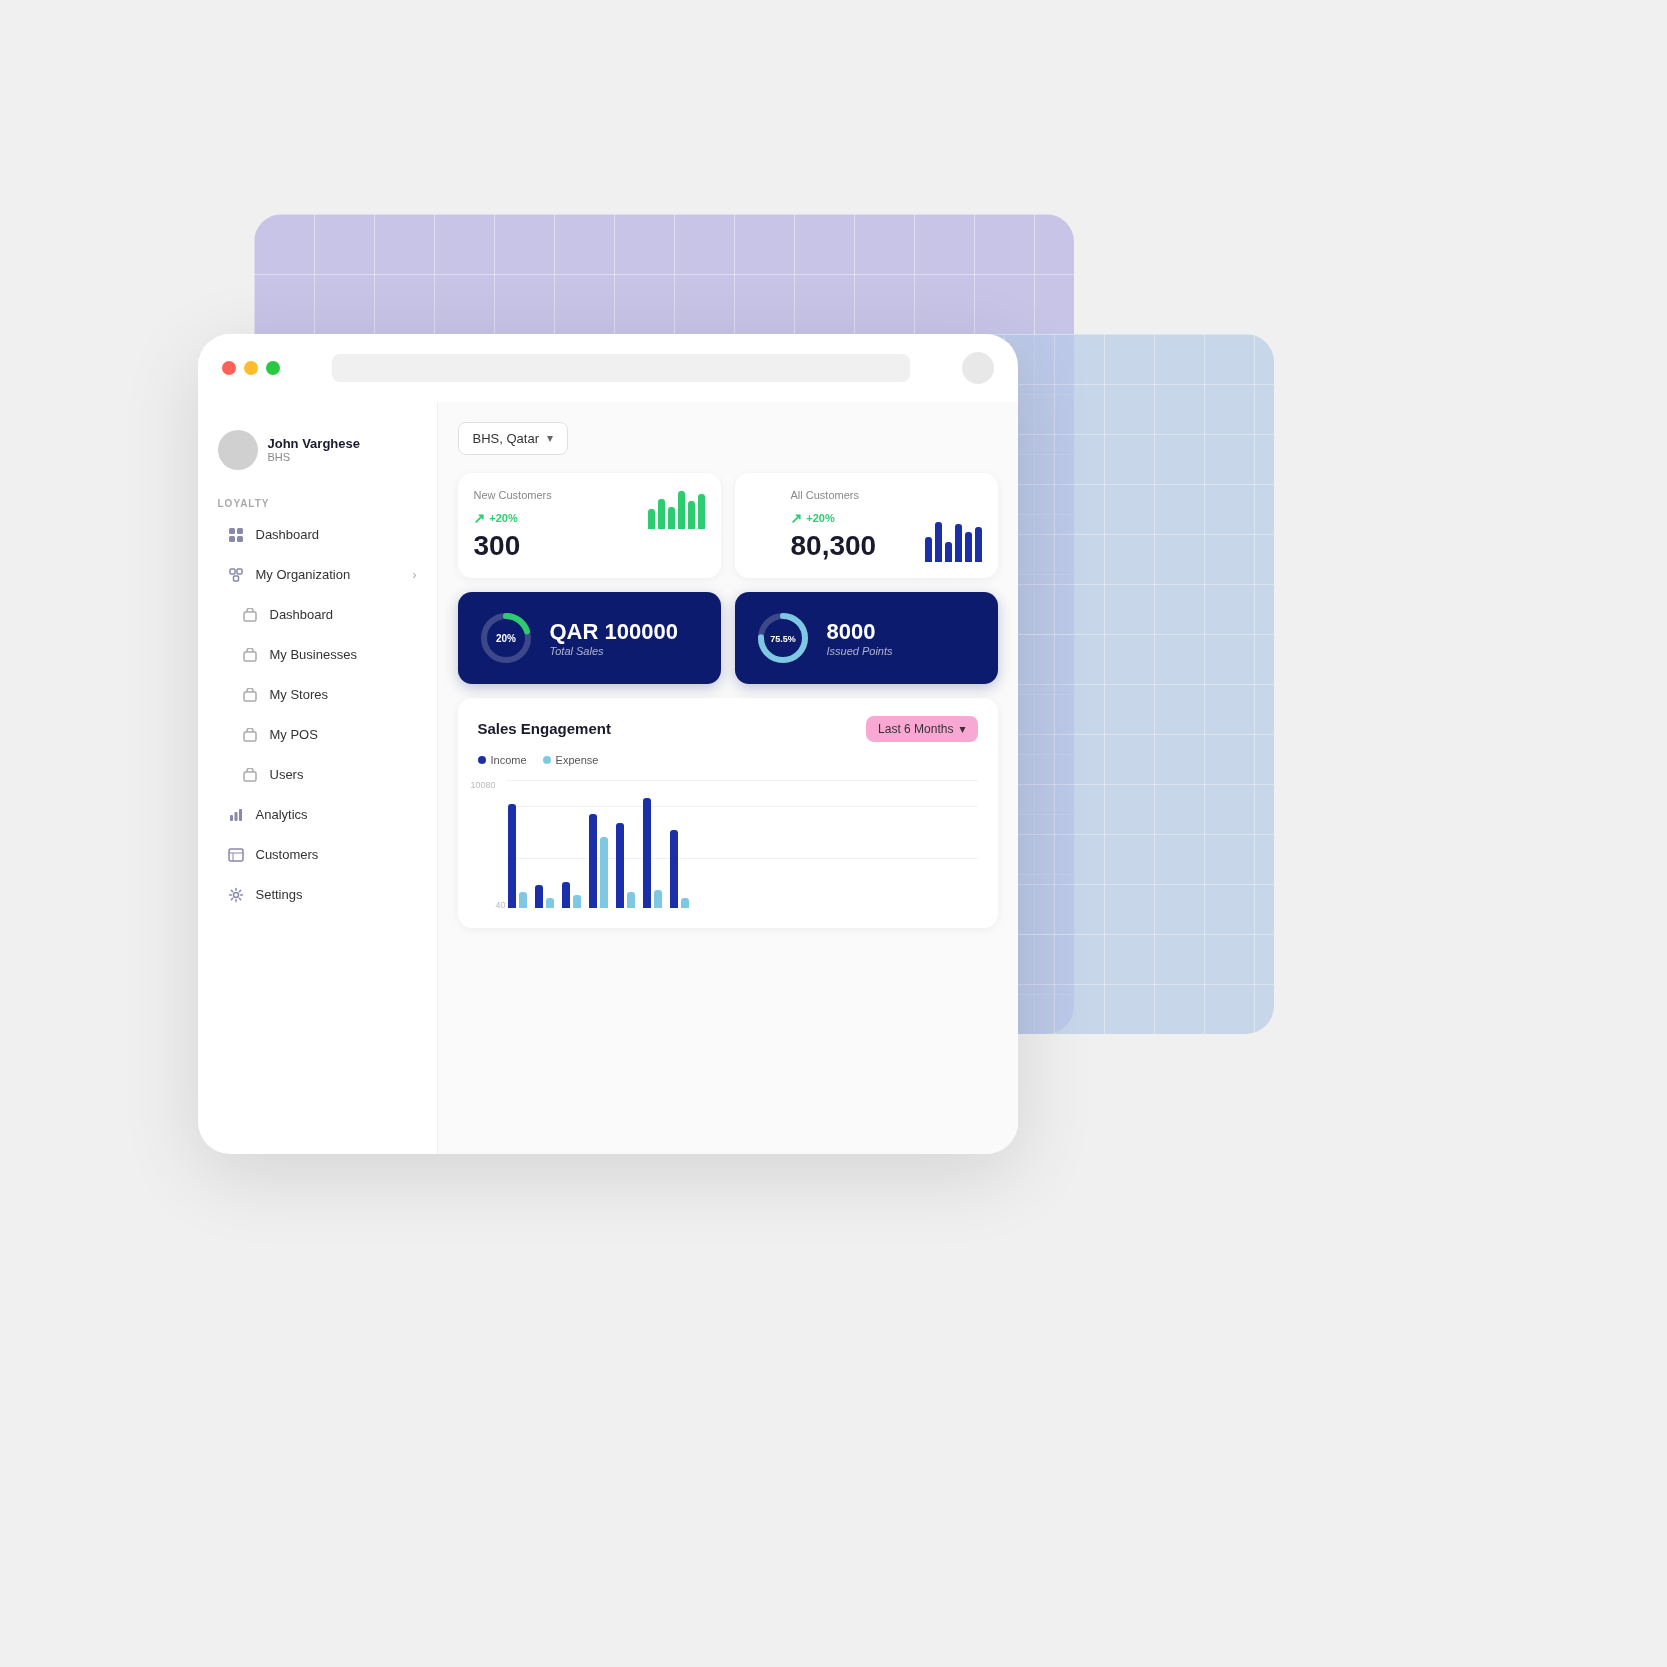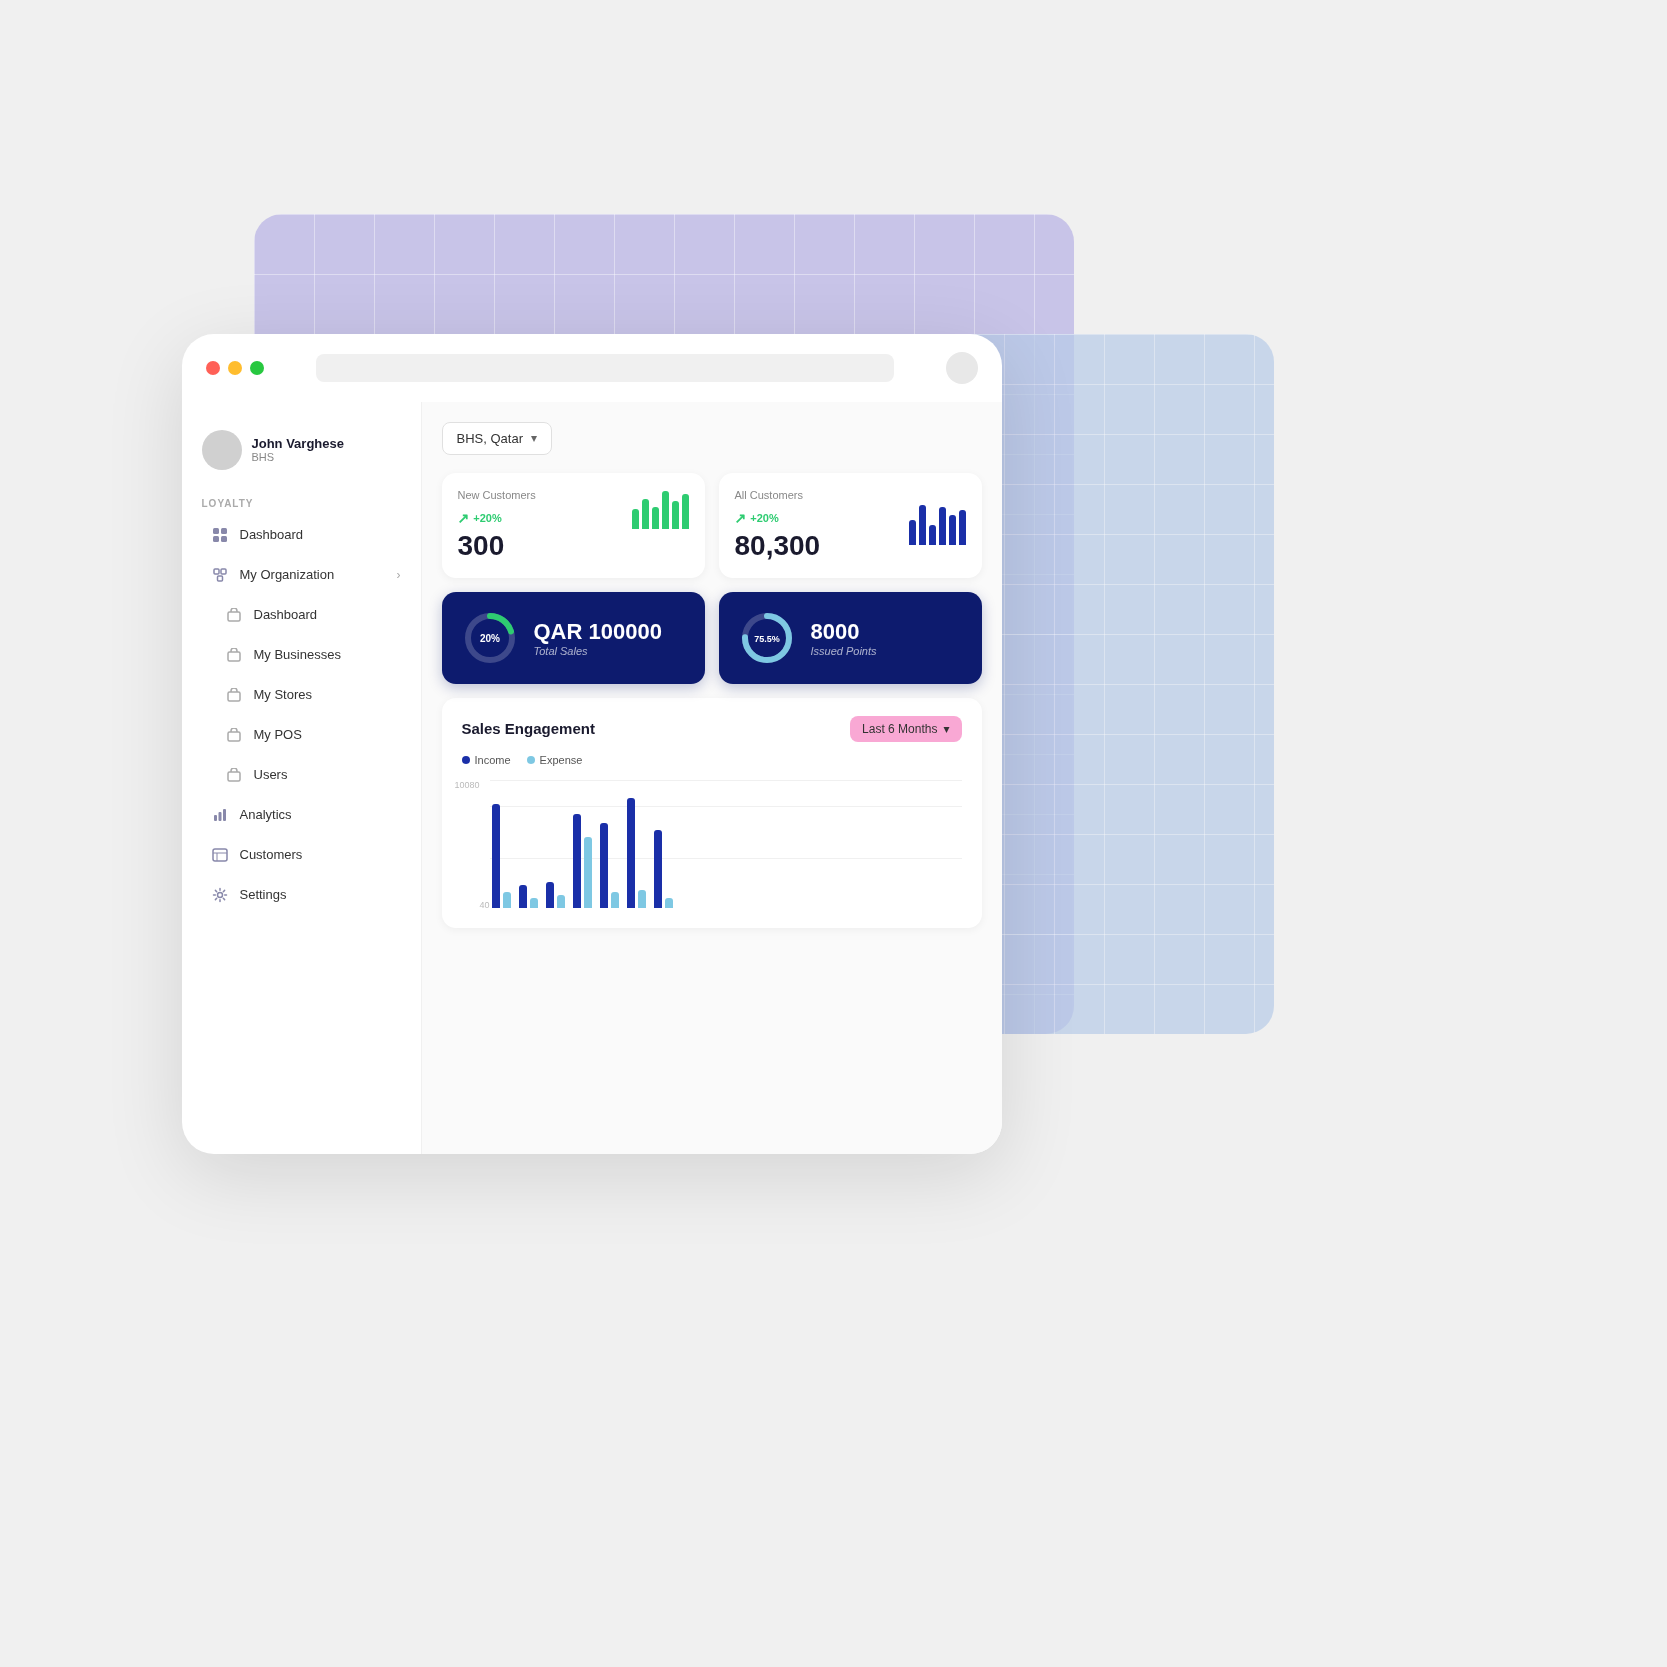--- a/index.html
+++ b/index.html
@@ -48,21 +48,21 @@
         linear-gradient(rgba(255,255,255,0.4) 1px, transparent 1px),
         linear-gradient(90deg, rgba(255,255,255,0.4) 1px, transparent 1px);
       background-size: 50px 50px;
       opacity: 0.7;
     }
 
     
     .app-card {
       position: absolute;
       top: 200px;
-      left: 48px;
+      left: 64px;
       width: 820px;
       height: 820px;
       background: #ffffff;
       border-radius: 32px;
       box-shadow: 0 20px 80px rgba(0,0,0,0.12);
       display: flex;
       flex-direction: column;
       overflow: hidden;
     }
 
@@ -566,21 +566,21 @@
                 <div class="mini-bar" style="height:30px; background:#2ecc71;"></div>
                 <div class="mini-bar" style="height:22px; background:#2ecc71;"></div>
                 <div class="mini-bar" style="height:38px; background:#2ecc71;"></div>
                 <div class="mini-bar" style="height:28px; background:#2ecc71;"></div>
                 <div class="mini-bar" style="height:35px; background:#2ecc71;"></div>
               </div>
             </div>
           </div>
 
           <div class="stat-card">
-            <div style="display:flex; justify-content:space-between; align-items:center;">
+            <div style="display:flex; justify-content:space-between; align-items:flex-end;margin-left:40px;">
               <div>
                 <div class="stat-title">All Customers</div>
                 <div class="stat-badge">
                   <span style="color:#2ecc71; font-size:14px;">↗</span>
                   <span>+20%</span>
                 </div>
                 <div class="stat-value">80,300</div>
               </div>
               <div class="mini-bars">
                 <div class="mini-bar" style="height:25px; background:#1a2fa8;"></div>

